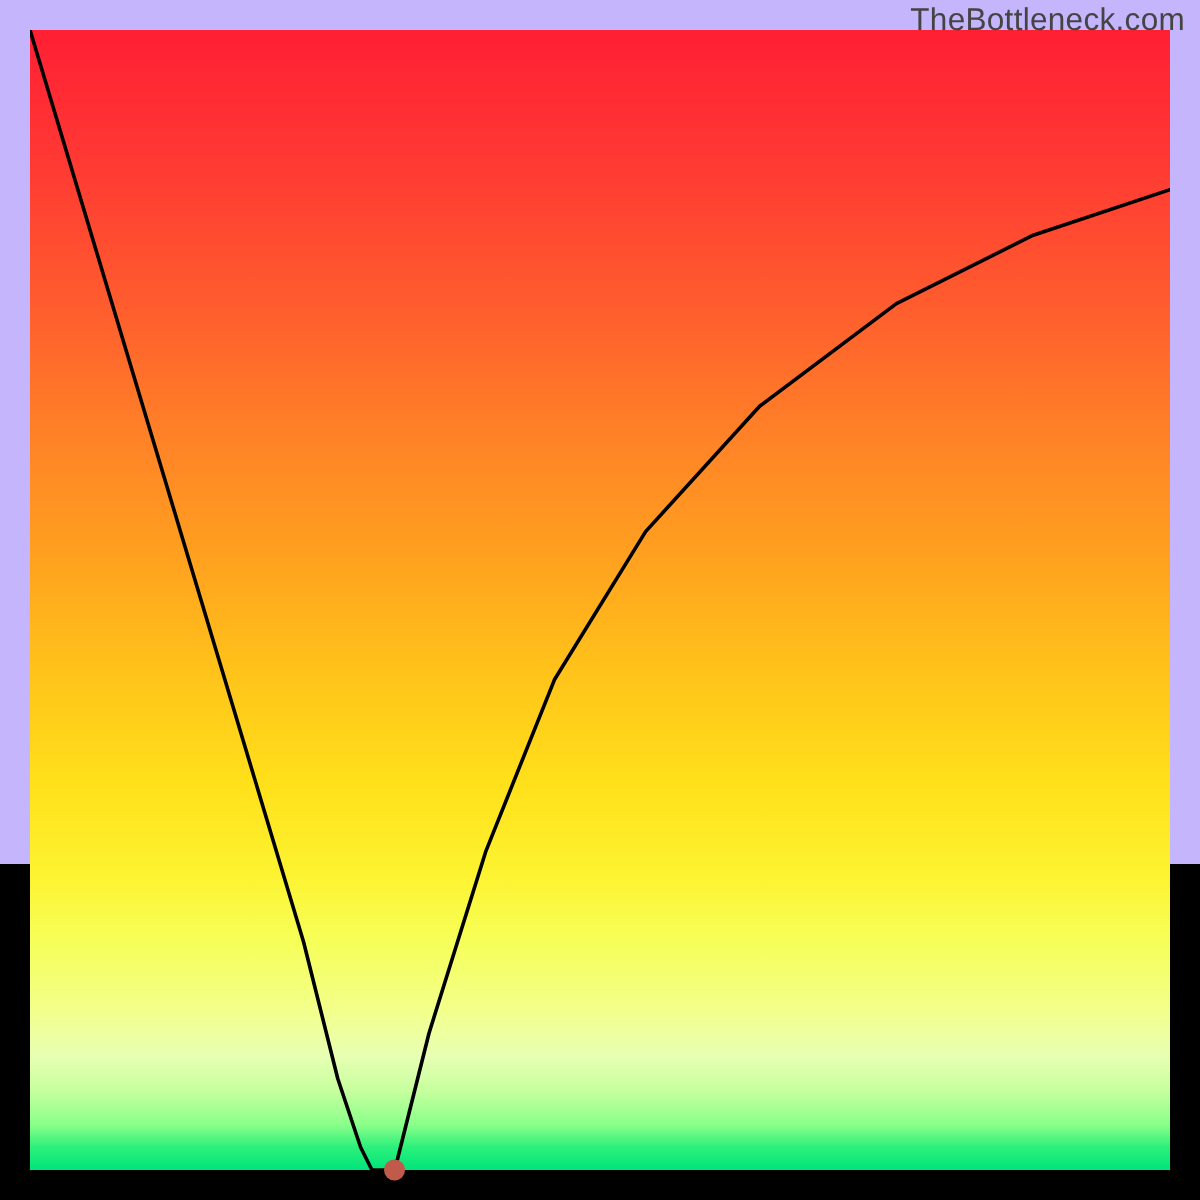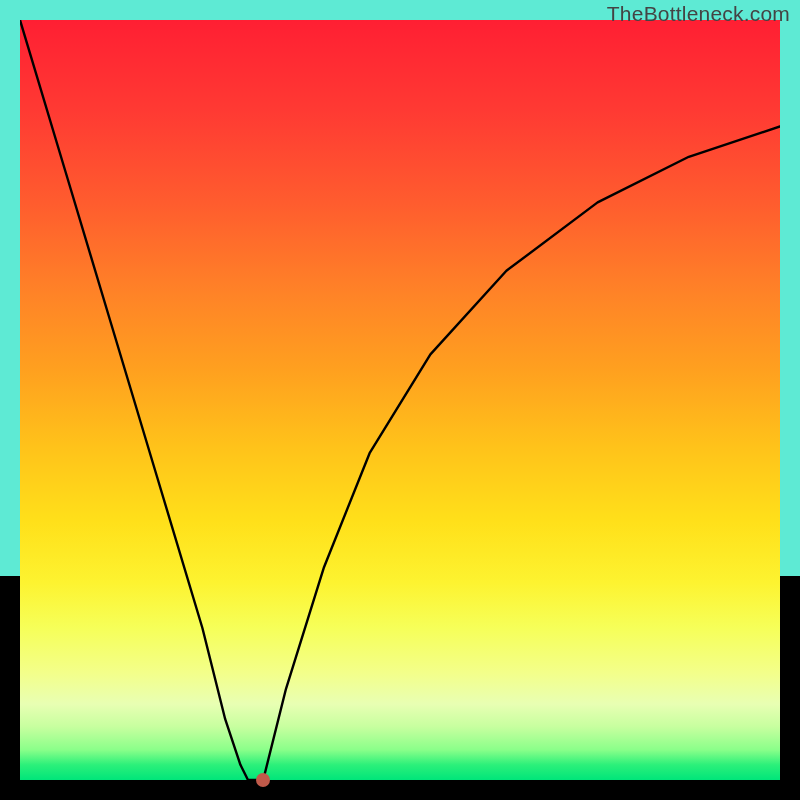--- a/index.html
+++ b/index.html
@@ -8,21 +8,21 @@
     width: 800px;
     height: 800px;
     overflow: hidden;
     background: #000;
     font-family: Arial, Helvetica, sans-serif;
   }
   .frame {
     position: relative;
     width: 800px;
     height: 576px;
-    background: #5eead4;
+    background: #c4b5fd;
   }
   .watermark {
     position: absolute;
     top: 2px;
     right: 10px;
     color: #444;
     font-size: 21px;
     font-weight: 500;
     letter-spacing: 0.2px;
     z-index: 5;

